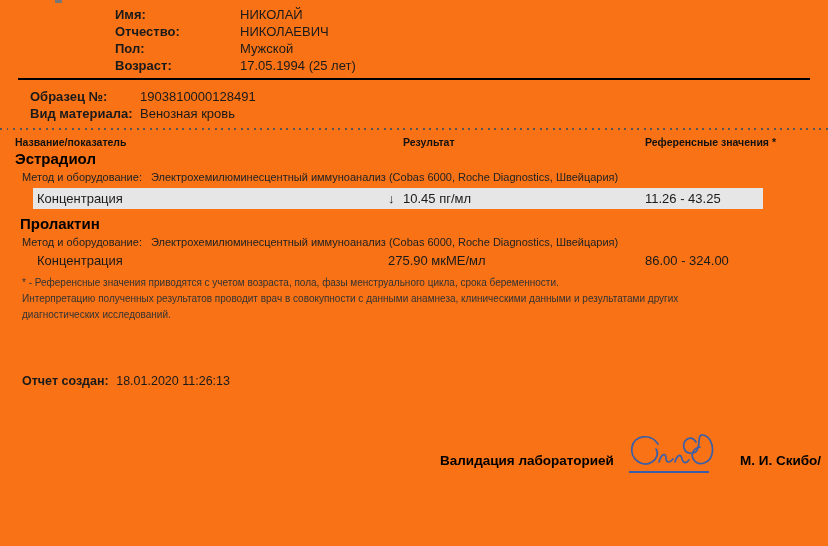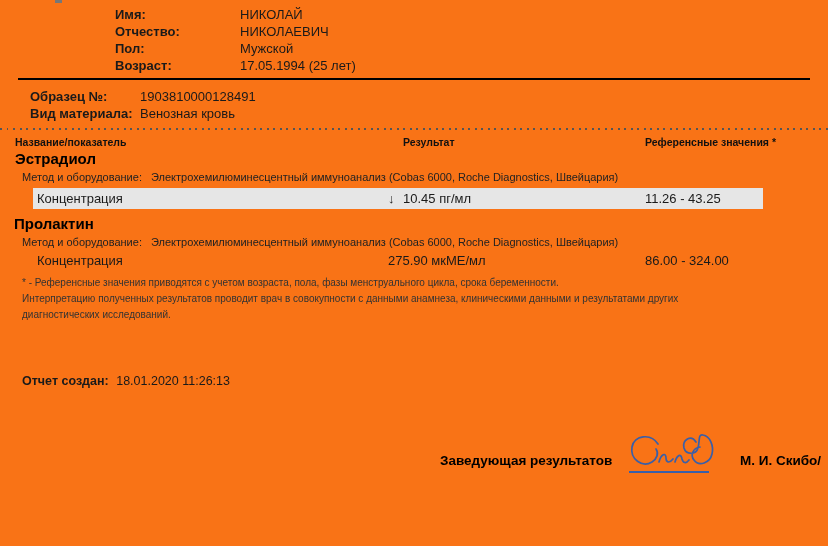--- a/index.html
+++ b/index.html
@@ -79,41 +79,41 @@
     <span>Метод и оборудование:</span>
     <span style="margin-left:6px;">Электрохемилюминесцентный иммуноанализ (Cobas 6000, Roche Diagnostics, Швейцария)</span>
   </div>
   <div class="abs resrow" style="left:33px;top:188px;width:730px;background:#e6e6e6;">
     <span class="abs" style="left:4px;">Концентрация</span>
     <span class="abs" style="left:355px;">↓</span>
     <span class="abs" style="left:370px;">10.45 пг/мл</span>
     <span class="abs" style="left:612px;">11.26 - 43.25</span>
   </div>
 
-  <div class="abs sec-title" style="left:14px;top:215px;">Пролактин</div>
+  <div class="abs sec-title" style="left:20px;top:215px;">Пролактин</div>
   <div class="abs method" style="left:22px;top:236px;">
     <span>Метод и оборудование:</span>
     <span style="margin-left:6px;">Электрохемилюминесцентный иммуноанализ (Cobas 6000, Roche Diagnostics, Швейцария)</span>
   </div>
   <div class="abs resrow" style="left:33px;top:250px;width:730px;">
     <span class="abs" style="left:4px;">Концентрация</span>
     <span class="abs" style="left:355px;">275.90 мкМЕ/мл</span>
     <span class="abs" style="left:612px;">86.00 - 324.00</span>
   </div>
 
   <div class="abs foot" style="left:22px;top:277px;">* - Референсные значения приводятся с учетом возраста, пола, фазы менструального цикла, срока беременности.</div>
   <div class="abs foot" style="left:22px;top:293px;">Интерпретацию полученных результатов проводит врач в совокупности с данными анамнеза, клиническими данными и результатами других</div>
   <div class="abs foot" style="left:22px;top:309px;">диагностических исследований.</div>
 
   <div class="abs" style="left:22px;top:374px;font-size:12.5px;">
     <span class="b">Отчет создан:</span>
     <span style="margin-left:4px;">18.01.2020 11:26:13</span>
   </div>
 
-  <div class="abs sig-text" style="left:440px;top:453px;">Заведующая результатов</div>
+  <div class="abs sig-text" style="left:440px;top:453px;">Валидация лабораторией</div>
   <svg class="sig abs" style="left:624px;top:431px;" width="98" height="48" viewBox="0 0 98 48">
     <g fill="none" stroke="#3a5fa8" stroke-width="1.7" stroke-linecap="round" stroke-linejoin="round">
       <path d="M34,13 C27,2 10,4 8,16 C6,28 18,37 28,31 C33,28 35,22 32,18"></path>
       <path d="M35,31 c2,-8 7,-10 7,-4 c0,4 3,6 7,1 m2,3 c2,-7 6,-9 7,-3 c1,4 4,5 7,1"></path>
       <path d="M72,11 c-5,-8 -14,-2 -12,6 c2,7 12,7 14,0 c2,-8 0,-14 5,-13 c7,1 11,11 9,19 c-2,9 -13,13 -18,6 c-4,-5 -1,-12 6,-13"></path>
     </g>
   </svg>
   <div class="abs" style="left:629px;top:471px;width:80px;height:1.6px;background:#3a5fa8;"></div>
   <div class="abs sig-text" style="left:712px;top:453px;padding-left:28px;">М. И. Скибо/</div>
 

